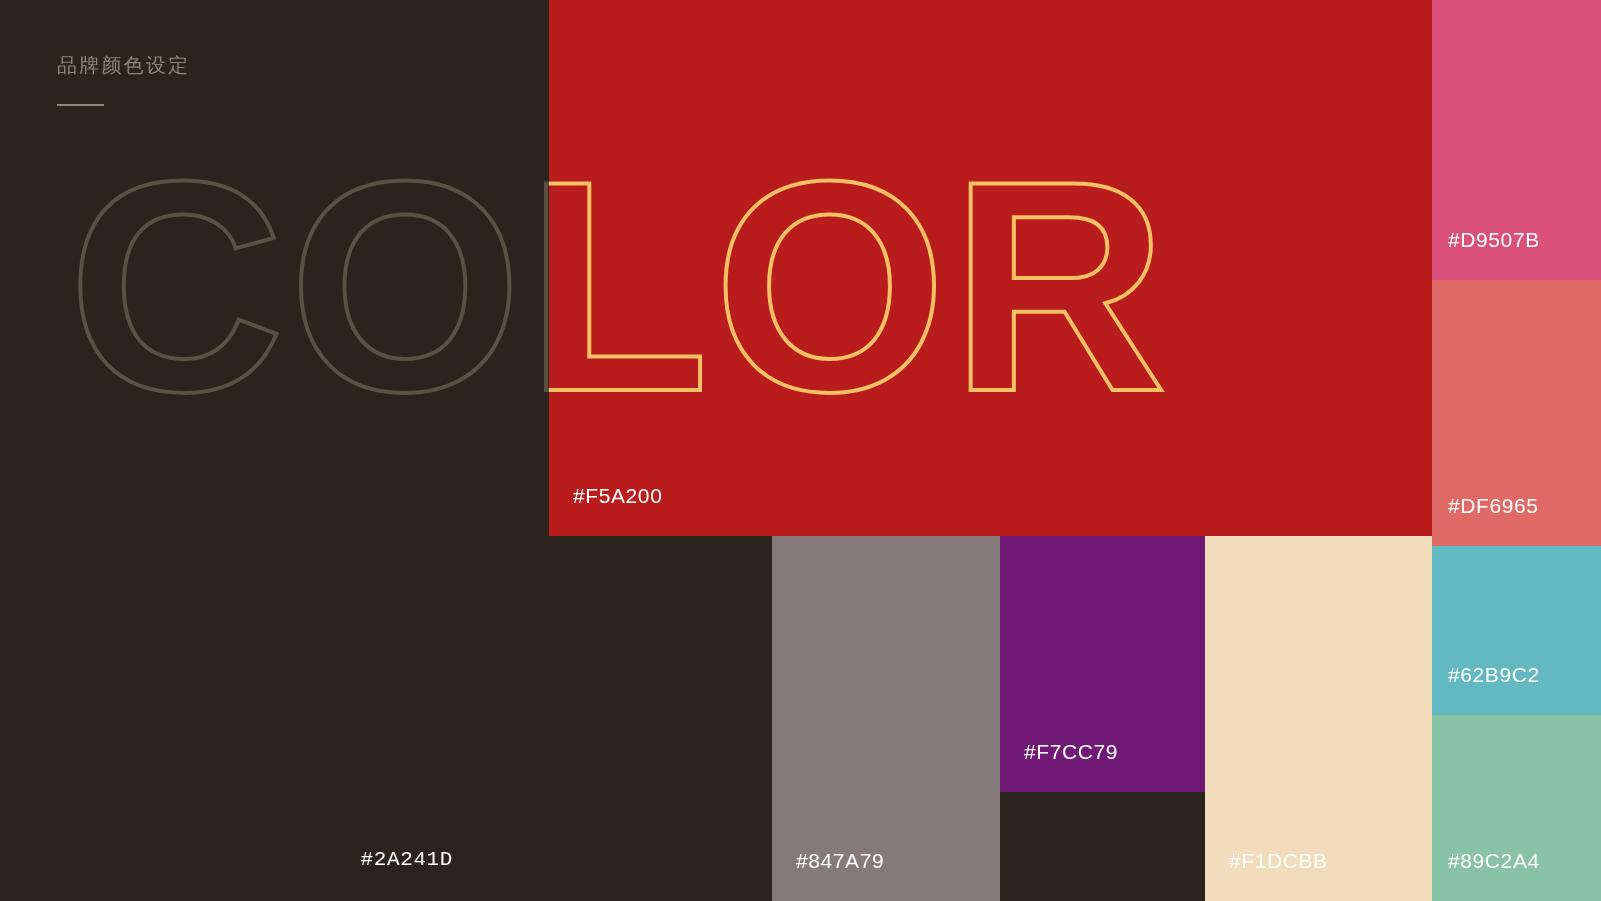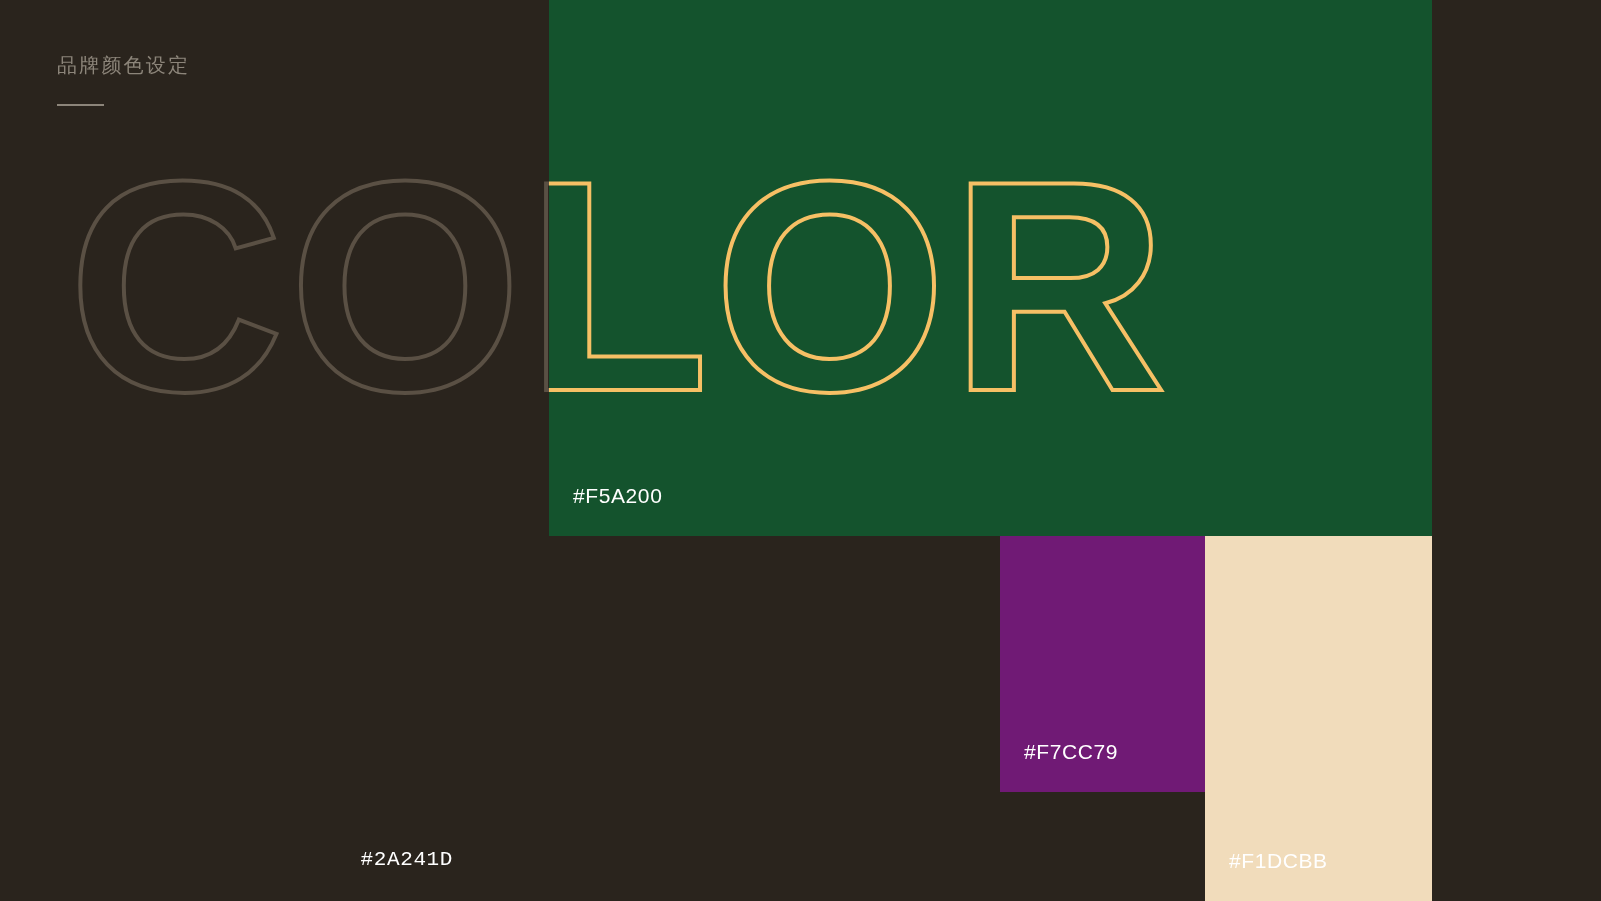--- a/index.html
+++ b/index.html
@@ -125,33 +125,50 @@
 </style>
 </head>
 <body>
 
 <div id="palette-board">
 
   <div id="dark-panel">
     <span class="swatch-label dark-panel-label">#2A241D</span>
   </div>
 
-  <div class="swatch" id="hero-swatch" style="left:549px; top:0; width:883px; height:536px; background:#14532d; z-index:2;">
+  <div class="swatch" id="hero-swatch" style="left:549px; top:0; width:883px; height:536px; background:#b91c1c; z-index:2;">
     <span class="swatch-label">#F5A200</span>
   </div>
 
   <div id="bottom-row">
+    <div class="swatch" style="left:223px; top:0; width:228px; height:365px; background:#847A79;">
+      <span class="swatch-label">#847A79</span>
+    </div>
     <div class="swatch" style="left:451px; top:0; width:205px; height:256px; background:#701a75;">
       <span class="swatch-label">#F7CC79</span>
     </div>
     <div class="swatch" style="left:656px; top:0; width:227px; height:365px; background:#F1DCBB;">
       <span class="swatch-label">#F1DCBB</span>
     </div>
   </div>
 
+  <div id="right-rail">
+    <div class="swatch" style="left:0; top:0; width:169px; height:280px; background:#D9507B;">
+      <span class="swatch-label right-rail-label">#D9507B</span>
+    </div>
+    <div class="swatch" style="left:0; top:280px; width:169px; height:266px; background:#DF6965;">
+      <span class="swatch-label right-rail-label">#DF6965</span>
+    </div>
+    <div class="swatch" style="left:0; top:546px; width:169px; height:169px; background:#62B9C2;">
+      <span class="swatch-label right-rail-label">#62B9C2</span>
+    </div>
+    <div class="swatch" style="left:0; top:715px; width:169px; height:186px; background:#89C2A4;">
+      <span class="swatch-label right-rail-label">#89C2A4</span>
+    </div>
+  </div>
 
   <div id="wordmark-wrap">
     <svg id="wordmark-svg" width="1601" height="901" viewBox="0 0 1601 901">
       <defs>
         <clipPath id="clip-dark-side">
           <rect x="0" y="0" width="549" height="901"></rect>
         </clipPath>
         <clipPath id="clip-orange-side">
           <rect x="549" y="0" width="883" height="536"></rect>
         </clipPath>

